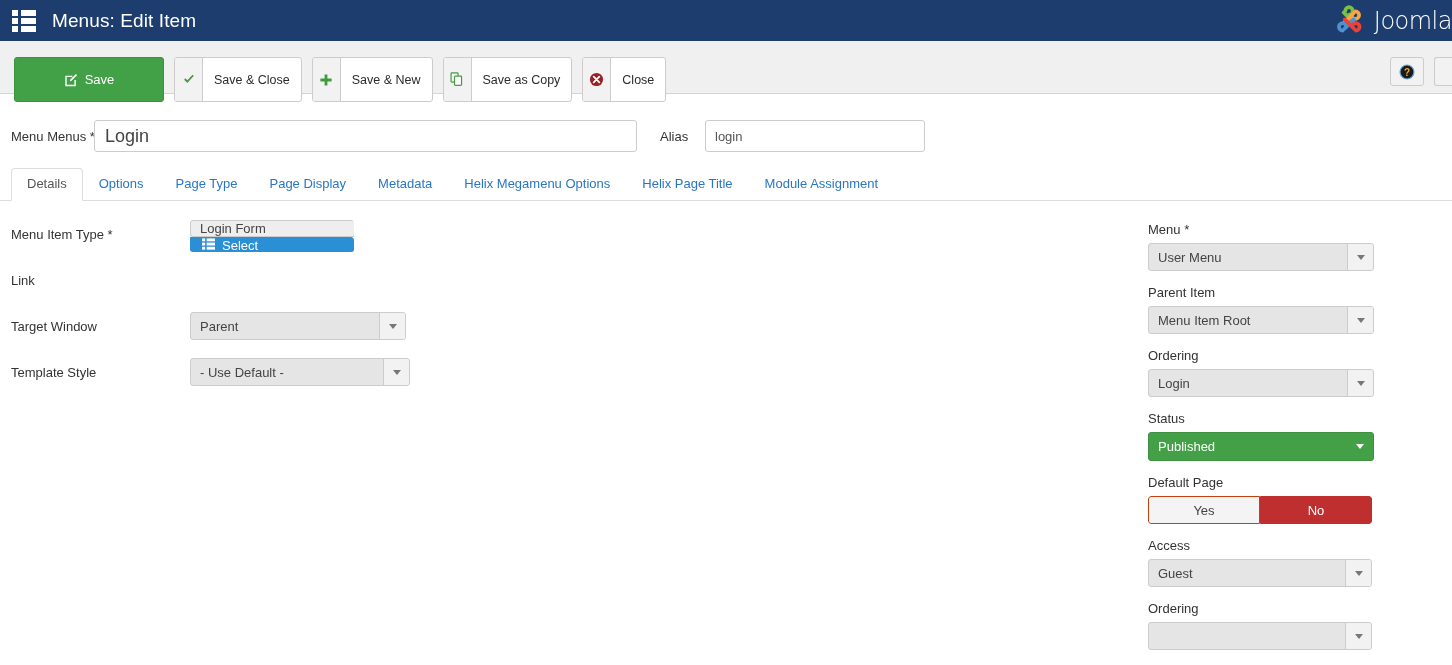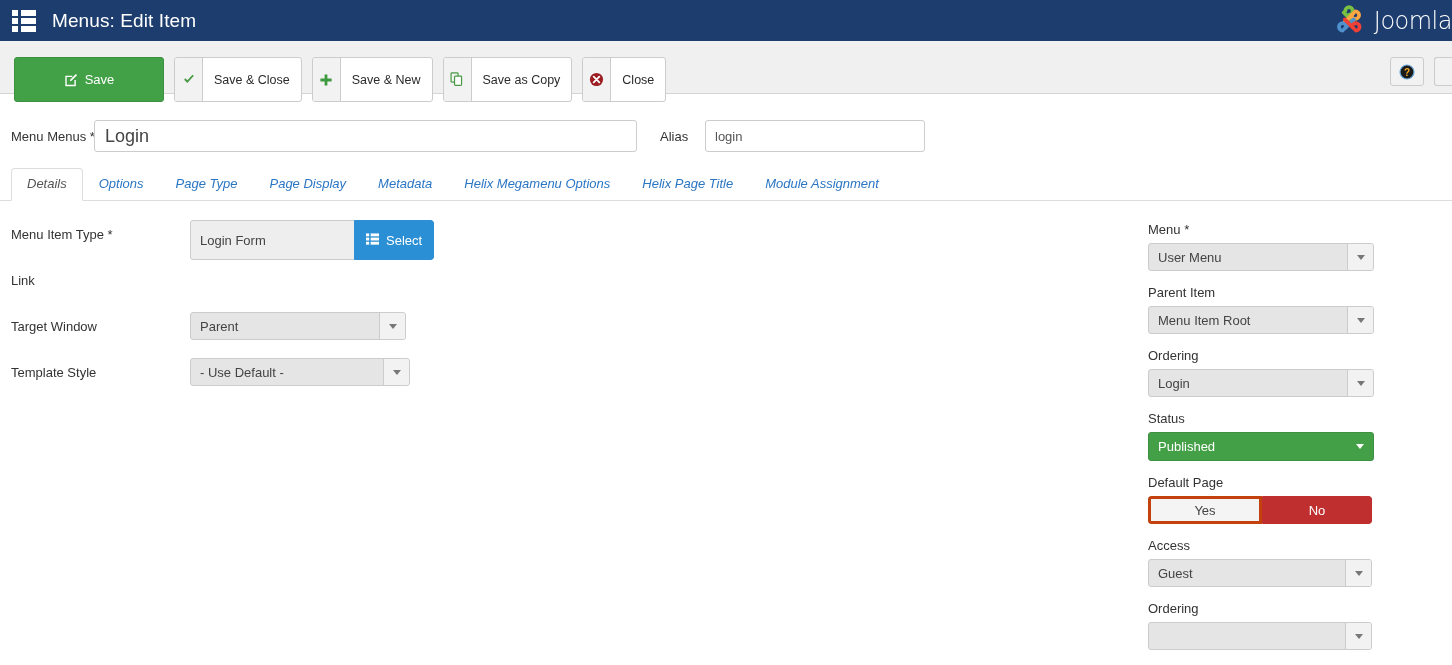--- a/index.html
+++ b/index.html
@@ -106,21 +106,21 @@
     position: absolute; left: 705px; top: 0;
     width: 220px; height: 32px; padding: 0 9px;
     font-size: 13px; color: #555555;
   }
 
   
   .tabs {
     position: absolute; top: 169px; left: 0;
     width: 1452px; height: 32px;
     border-bottom: 1px solid #dddddd;
-    display: flex; align-items: flex-end; padding-left: 11px; font-style: italic;
+    display: flex; align-items: flex-end; padding-left: 11px;
   }
   .tab {
     font-size: 13px; color: #2a76c4;
     padding: 7px 15px 8px 15px;
     cursor: pointer; white-space: nowrap;
     border: 1px solid transparent;
     margin-bottom: -1px; line-height: 16px;
   }
   .tab.active {
     color: #555555; background: #ffffff;
@@ -128,21 +128,21 @@
     border-radius: 4px 4px 0 0;
   }
 
   
   .left-panel { position: absolute; top: 220px; left: 0; width: 1100px; }
   .frow { position: relative; height: 46px; }
   .frow .flabel { position: absolute; left: 11px; top: 7px; font-size: 13px; color: #333333; white-space: nowrap; }
 
   .type-box {
     position: absolute; left: 190px; top: 0;
-    display: flex; height: 40px; border-radius: 3px; overflow: hidden;
+    display: flex; height: 32px; border-radius: 3px; overflow: hidden; flex-direction: column;
   }
   .type-val {
     width: 164px; background: #eeeeee; border: 1px solid #cccccc;
     border-right: none; border-radius: 3px 0 0 3px;
     font-size: 13px; color: #444444;
     display: flex; align-items: center; padding-left: 9px;
   }
   .btn-select {
     background: #2a8fd4; border: 1px solid #2a8fd4;
     border-radius: 0 3px 3px 0; color: #ffffff;
@@ -191,21 +191,21 @@
   }
   .sel-status .sval { color: #ffffff; font-size: 13px; }
   .sel-status .sarrow { background: #44a047; border-left: none; }
   .sel-status .caret { border-top-color: #ffffff; }
 
   .toggle { display: flex; width: 224px; height: 28px; border-radius: 3px; overflow: hidden; }
   .toggle .tgl {
     flex: 1; display: flex; align-items: center; justify-content: center;
     font-size: 13px; cursor: pointer;
   }
-  .tgl-off { background: #f4f4f4; border: 3px solid #c2410c; color: #444444; border-radius: 3px 0 0 3px; }
+  .tgl-off { background: #f4f4f4; border: 1px solid #c2410c; color: #444444; border-radius: 3px 0 0 3px; }
   .tgl-on  { background: #bf2f2f; border: 1px solid #bf2f2f; color: #ffffff; border-radius: 0 3px 3px 0; }
 
   .lang-sel { width: 224px; }
 </style>
 </head>
 <body>
 
 <div class="topbar">
   <div class="topbar-left">
     <div class="menu-toggle">

